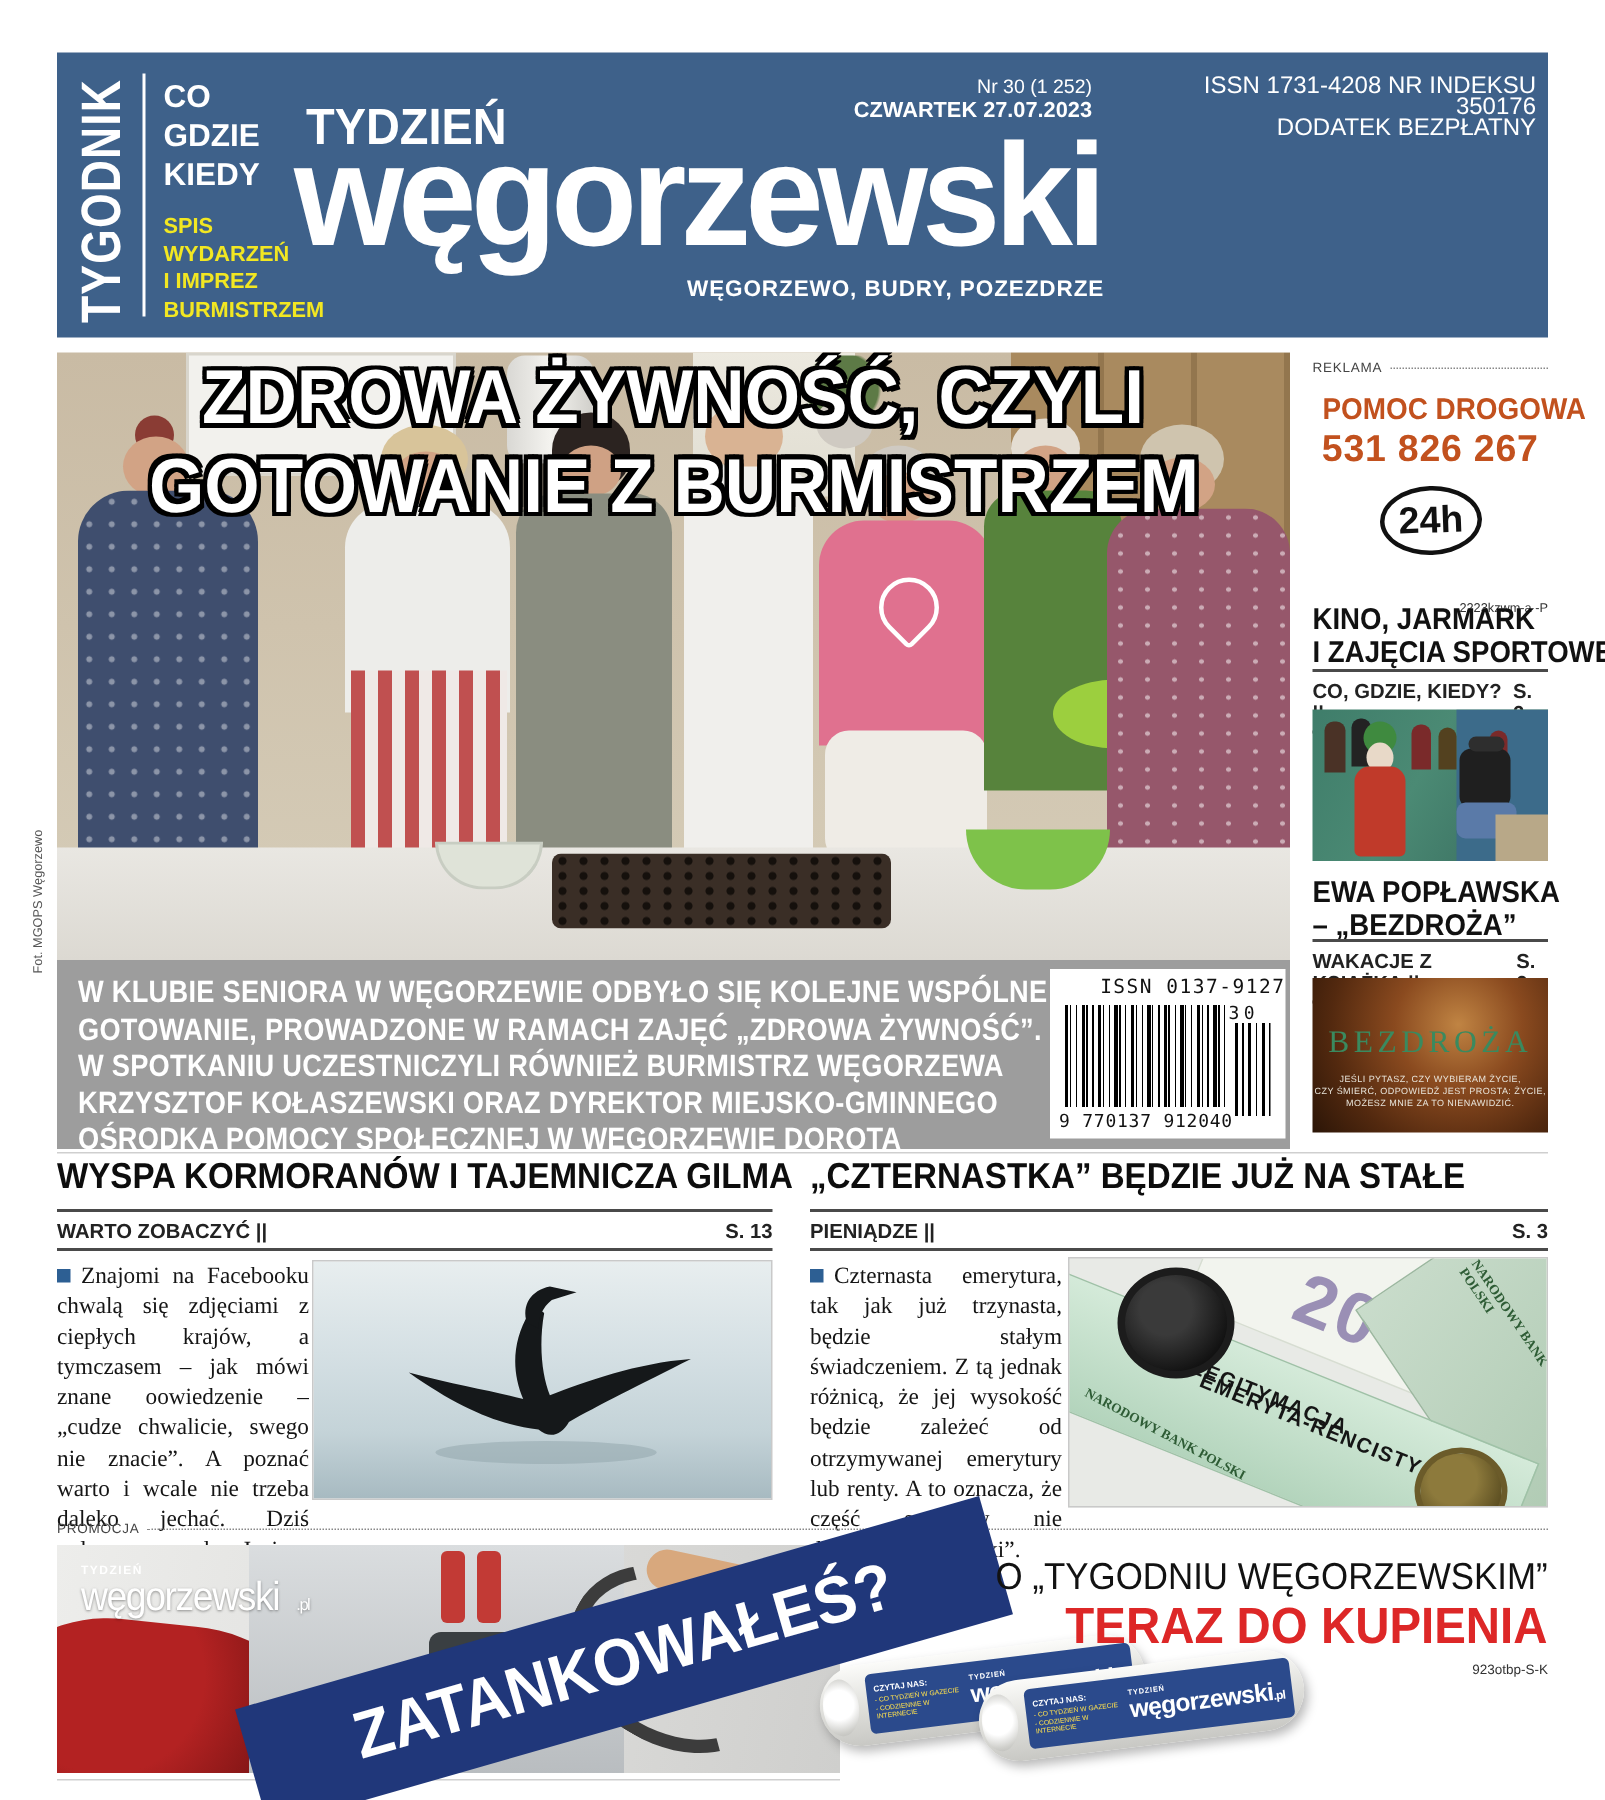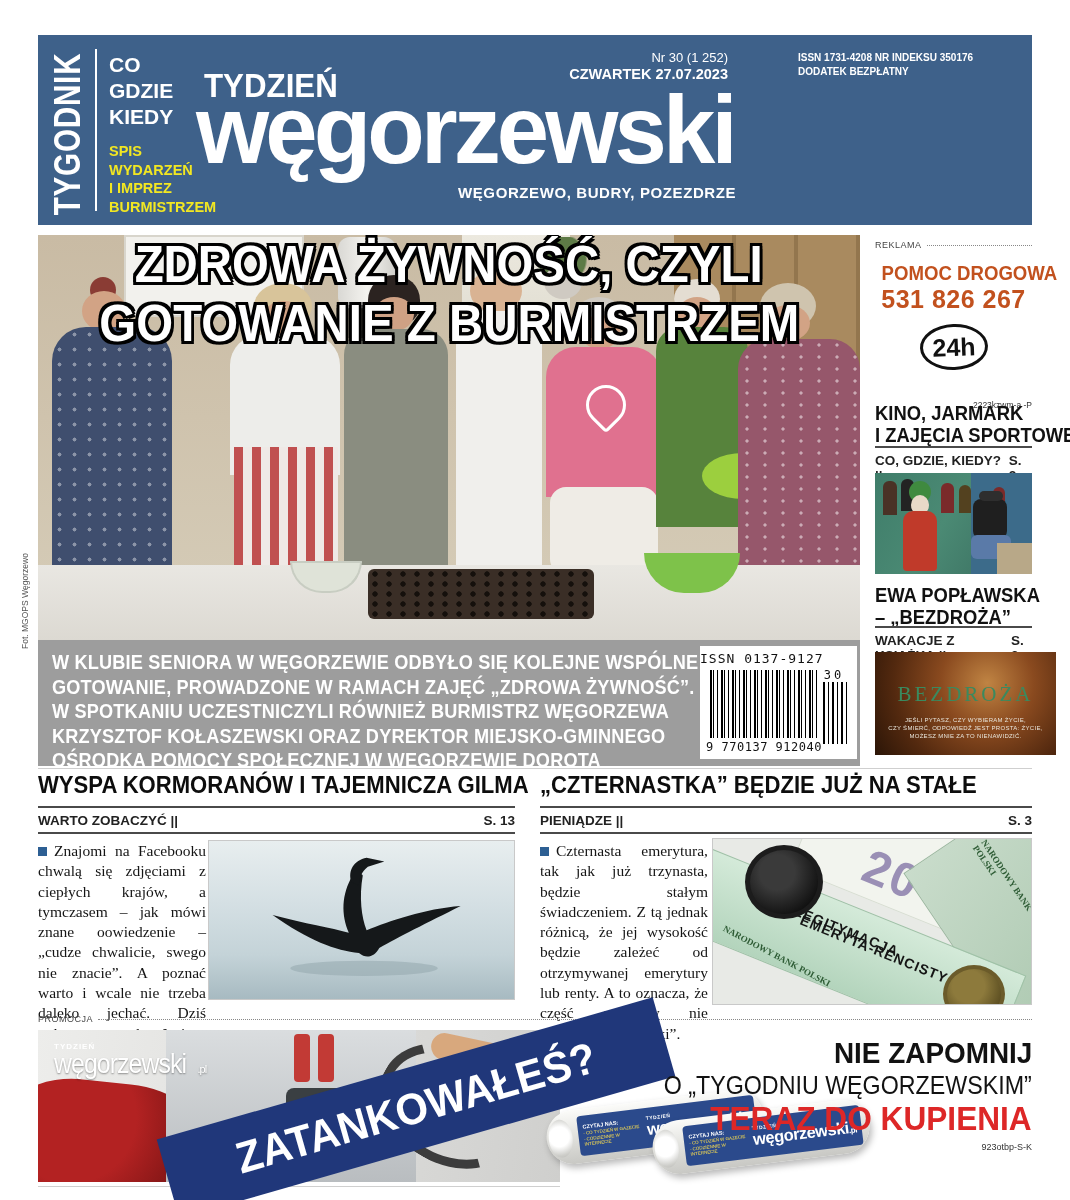--- a/index.html
+++ b/index.html
@@ -15,54 +15,54 @@
   .vert-title{left:-78px;top:78px;width:216px;text-align:center;transform:rotate(-90deg) scaleX(.8);transform-origin:50% 50%;font-size:37px;font-weight:700;color:#fff;letter-spacing:1px;white-space:nowrap}
   .mast-rule{left:57px;top:14px;width:2px;height:162px;background:#fff}
   .cgk{left:71px;top:17px;font-size:21px;line-height:26px;font-weight:700;color:#fff}
   .spis{left:71px;top:107px;font-size:14.5px;line-height:18.5px;font-weight:700;color:#f2e722}
   .title-top{left:166px;top:31px;font-size:34px;font-weight:700;color:#fff}
   .title-main{left:158px;top:40px;font-size:97px;line-height:110px;font-weight:700;color:#fff;letter-spacing:-4px}
   .subtitle{left:420px;top:149px;font-size:15px;font-weight:700;color:#fff;letter-spacing:.6px}
   .issue{left:460px;top:15px;width:230px;text-align:right;color:#fff}
   .issue .no{font-size:13px;line-height:16px}
   .issue .date{font-size:14.5px;line-height:17px;font-weight:700}
-  .legal{left:760px;top:16px;width:226px;color:#fff;font-weight:700;font-size:10px;line-height:14px}
+  .legal{left:760px;top:16px;width:226px;text-align:right;color:#fff;font-weight:400;font-size:16px;line-height:14px}
 
   
   .lead-photo{left:38px;top:235px;width:822px;height:405px;background:linear-gradient(180deg,#c9bba4 0%,#cfc3ad 45%,#d6cdb9 100%);overflow:hidden}
   .blob{position:absolute}
   .lead-hl{left:0;width:100%;text-align:center;font-weight:700;font-size:51px;color:#fff;z-index:6;
     text-shadow:-3px -3px 0 #000,3px -3px 0 #000,-3px 3px 0 #000,3px 3px 0 #000,0 -3px 0 #000,0 3px 0 #000,-3px 0 0 #000,3px 0 0 #000}
   .photo-credit{left:20px;top:537px;width:14px;height:112px;writing-mode:vertical-rl;transform:rotate(180deg);font-size:8.5px;color:#555;white-space:nowrap}
 
   
   .standfirst{left:38px;top:640px;width:822px;height:126px;background:#9d9d9d;overflow:hidden}
   .standfirst-text{position:absolute;left:14px;top:10px;width:734px;transform:scaleX(.885);transform-origin:0 0;
     font-size:20.5px;line-height:24.6px;font-weight:700;color:#fff;letter-spacing:.2px}
   .barcode{position:absolute;left:662px;top:6px;width:157px;height:113px;background:#fff;font-family:"DejaVu Sans Mono",monospace}
-  .bc-issn{position:absolute;left:0;top:5px;width:100%;text-align:left;font-size:13px;letter-spacing:1px}
+  .bc-issn{position:absolute;left:0;top:5px;width:100%;text-align:right;font-size:13px;letter-spacing:1px}
   .bc-bars{position:absolute;left:10px;top:24px;width:108px;height:68px;
     background:repeating-linear-gradient(90deg,#000 0 2px,#fff 2px 3px,#000 3px 4px,#fff 4px 7px,#000 7px 8px,#fff 8px 11px)}
   .bc-digits{position:absolute;left:2px;top:94px;width:124px;text-align:center;font-size:12px;letter-spacing:.5px}
-  .bc-addon-num{position:absolute;right:8px;top:22px;width:30px;text-align:center;font-size:12px;letter-spacing:3px}
+  .bc-addon-num{position:absolute;right:8px;top:22px;width:30px;font-size:12px;letter-spacing:3px}
   .bc-addon-bars{position:absolute;right:10px;top:36px;width:24px;height:62px;
     background:repeating-linear-gradient(90deg,#000 0 2px,#fff 2px 5px,#000 5px 6px,#fff 6px 9px)}
 
   
   .side-label-row{display:flex;align-items:center;gap:5px;font-size:9px;color:#444;letter-spacing:.5px}
   .dotline{flex:1;border-top:1px dotted #888;height:0}
   .ad-title{color:#c2511e;font-weight:700;font-size:20px;text-align:left}
   .ad-phone{color:#c2511e;font-weight:700;font-size:25px;text-align:center;letter-spacing:.5px}
   .ad-badge{width:68px;height:46px;border:3px solid #111;border-radius:50%;margin:10px auto 0;display:flex;align-items:center;justify-content:center;font-size:25px;font-weight:700;transform:rotate(-2deg)}
   .ad-code{font-size:8.5px;color:#333;text-align:right}
   .side-hl{font-size:20px;line-height:22px;font-weight:700;color:#111}
   .kicker{display:flex;justify-content:space-between;align-items:center;font-size:13.5px;font-weight:700;color:#222;
     border-top:2px solid #4a4a4a;border-bottom:2px solid #4a4a4a;padding:5px 0 4px}
   .figures-photo{left:875px;top:473px;width:157px;height:101px;background:linear-gradient(120deg,#3f7d6a 0%,#4b8a74 45%,#36695c 100%);overflow:hidden}
-  .book-cover{left:875px;top:652px;width:181px;height:103px;overflow:hidden;
+  .book-cover{left:875px;top:652px;width:157px;height:103px;overflow:hidden;
     background:radial-gradient(circle at 62% 30%,#c08443 0%,#8a4a1f 35%,#53290f 70%,#2b1507 100%)}
   .book-title{position:absolute;left:0;top:30px;width:100%;text-align:center;font-family:"Liberation Serif",serif;
     font-size:21px;letter-spacing:3px;color:#3a8a5f;font-weight:400}
   .book-tag{position:absolute;left:0;width:100%;text-align:center;font-size:6px;line-height:8px;color:#e8e4da;letter-spacing:.3px}
 
   
   .art-hl{font-size:24px;font-weight:700;color:#0d0d0d}
   .serif-body{font-family:"Liberation Serif",serif;font-size:15.5px;line-height:20.3px;text-align:justify;color:#151515}
   .bullet-sq{display:inline-block;width:9px;height:9px;background:#2d5f93;margin-right:7px}
   .corm-photo{left:208px;top:840px;width:307px;height:160px;border:1px solid #c9c9c9;overflow:hidden;
@@ -318,21 +318,20 @@
         </div>
         <div>
           <div class="roll-logo-top">TYDZIEŃ</div>
           <div class="roll-logo-main"><span>węgorzewski</span><span style="font-size:8px">.pl</span></div>
         </div>
       </div>
       <div class="roll-end"></div>
     </div>
 
     <div class="abs promo-text">
-      <div class="pt1"><span class="cx-r">NIE ZAPOMNIJ</span></div>
       <div class="pt2"><span class="cx-r">O „TYGODNIU WĘGORZEWSKIM”</span></div>
       <div class="pt3"><span class="cx-r">TERAZ DO KUPIENIA</span></div>
       <div class="promo-code">923otbp-S-K</div>
     </div>
 
     <div class="abs hairline" style="left:38px;top:1186px;width:522px"></div>
   </section>
 
 </div>
 

